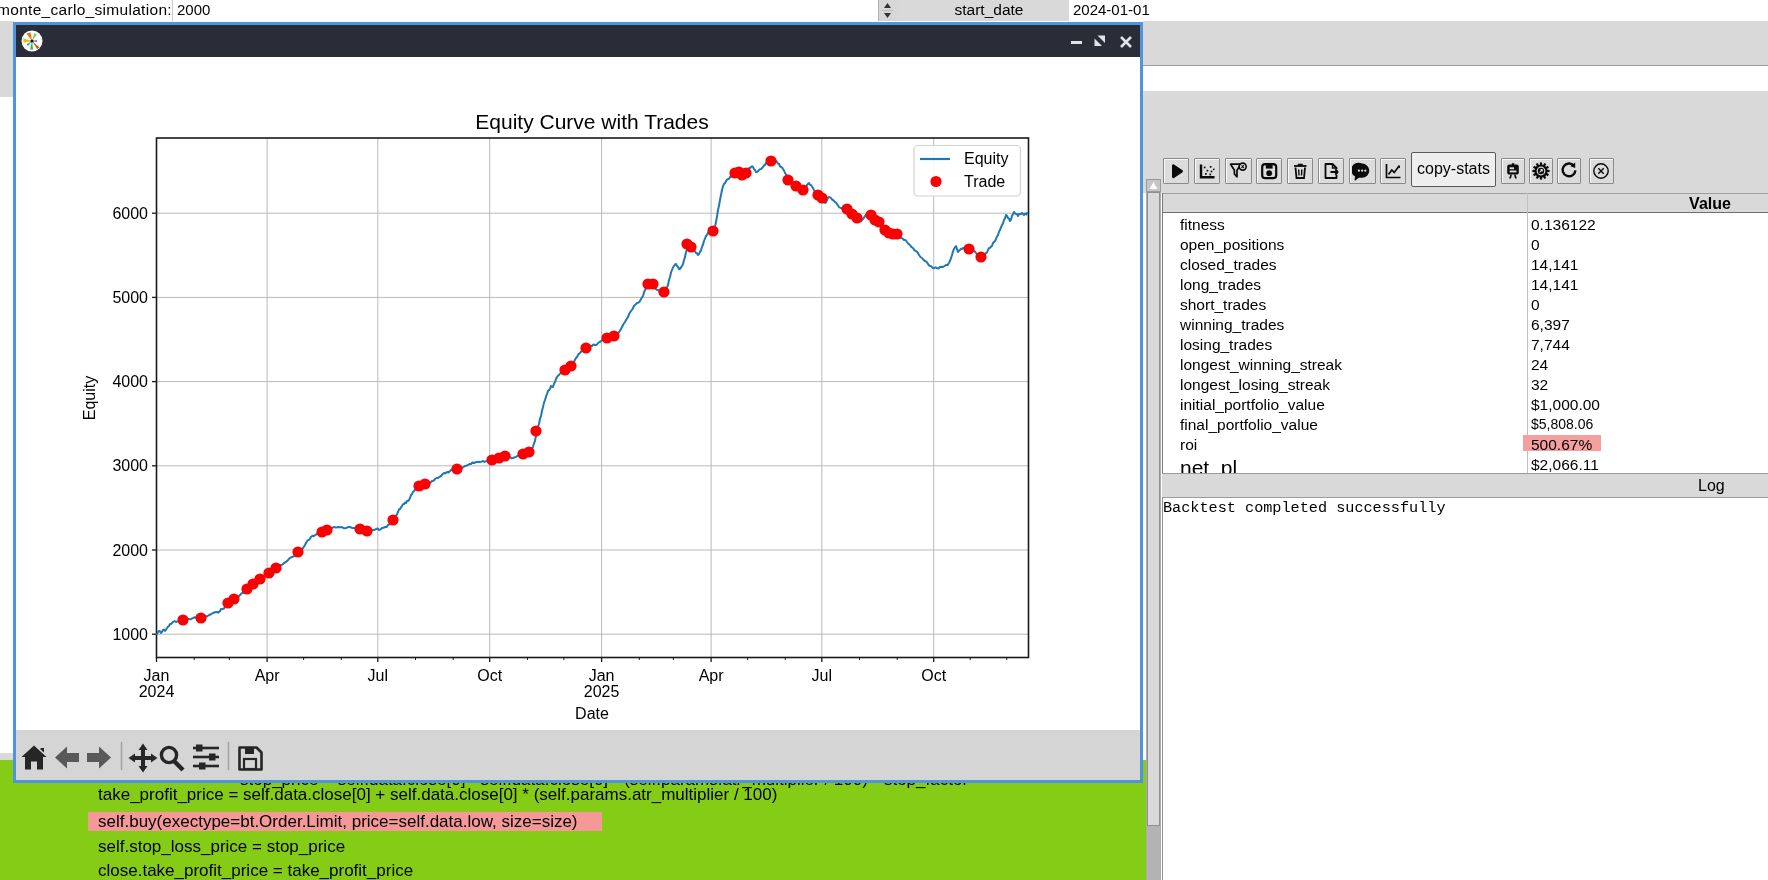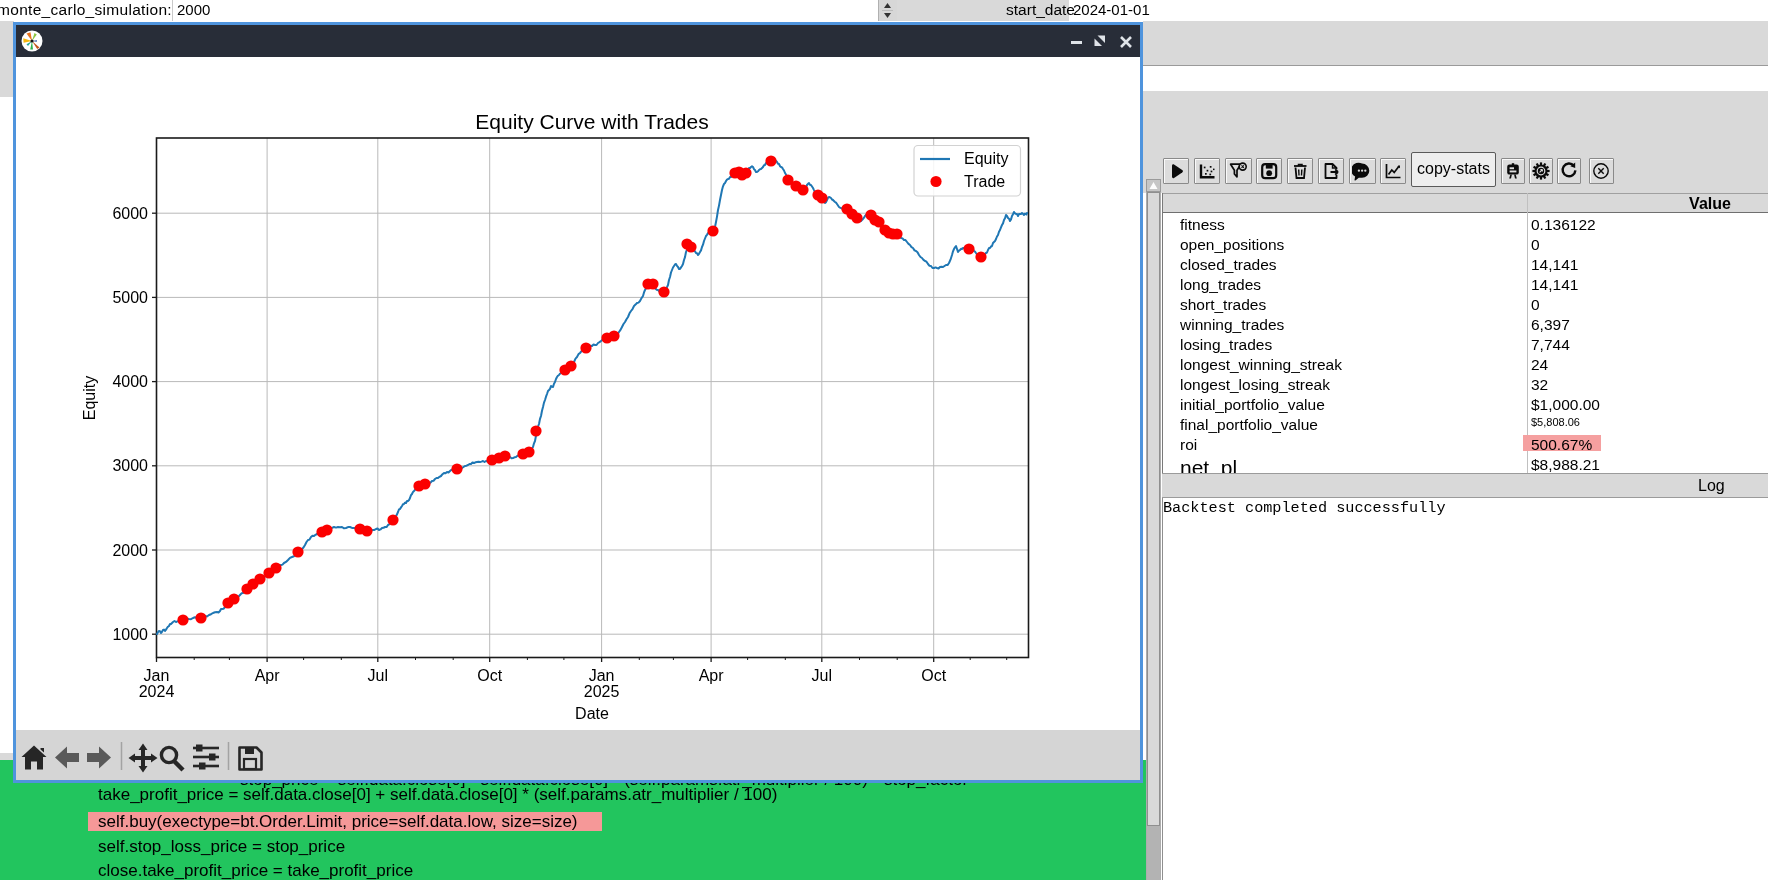--- a/index.html
+++ b/index.html
@@ -14,31 +14,31 @@
 <div class="a" style="left:-3px;top:1px;font-size:15.5px;letter-spacing:0.3px;color:#000">monte_carlo_simulation:</div>
 <div class="a" style="left:172px;top:0;width:1px;height:21px;background:#c9c9c9"></div>
 <div class="a" style="left:177px;top:1px;font-size:15px;color:#000">2000</div>
 <div class="a" style="left:878px;top:0;width:19px;height:21px;background:#d7d7d7;border-left:1px solid #b0b0b0"></div>
 <svg class="a" style="left:878px;top:0" width="19" height="21">
       <path d="M9.5 3 L13 8 L6 8 Z" fill="#333"></path>
       <path d="M9.5 18 L13 13 L6 13 Z" fill="#333"></path>
       <rect x="4" y="10" width="11" height="1" fill="#bbb"></rect>
     </svg>
 <div class="a gray" style="left:897px;top:0;width:172px;height:21px"></div>
-<div class="a" style="left:903px;top:1px;width:172px;text-align:right;font-size:15.5px;color:#000">start_date</div>
+<div class="a" style="left:903px;top:1px;width:172px;text-align:center;font-size:15.5px;color:#000">start_date</div>
 <div class="a" style="left:1073px;top:1px;font-size:15px;color:#000">2024-01-01</div>
 
 <div class="a gray" style="left:0;top:21px;width:14px;height:76px"></div>
 <div class="a gray" style="left:0;top:753px;width:13px;height:37px"></div>
 <div class="a gray" style="left:1143px;top:21px;width:625px;height:44px"></div>
 <div class="a" style="left:1143px;top:65px;width:625px;height:1px;background:#9a9a9a"></div>
 <div class="a" style="left:1143px;top:66px;width:625px;height:25px;background:#fff"></div>
 <div class="a gray" style="left:1143px;top:91px;width:625px;height:102px"></div>
 
-<div id="code" class="a" style="left:0;top:760px;width:1150px;height:120px;background:#22c55e;font-size:17px;color:#000;line-height:20px">
+<div id="code" class="a" style="left:0;top:760px;width:1150px;height:120px;background:#84cc16;font-size:17px;color:#000;line-height:20px">
 <div class="a" style="left:240px;top:10px">stop_price = self.data.close[0] - self.data.close[0] * (self.params.atr_multiplier / 100) * stop_factor</div>
 <div class="a" style="left:98px;top:25px">take_profit_price = self.data.close[0] + self.data.close[0] * (self.params.atr_multiplier / 100)</div>
 <div class="a" style="left:88px;top:52px;width:514px;height:19px;background:#f59898"></div>
 <div class="a" style="left:98px;top:52px">self.buy(exectype=bt.Order.Limit, price=self.data.low, size=size)</div>
 <div class="a" style="left:98px;top:77px">self.stop_loss_price = stop_price</div>
 <div class="a" style="left:98px;top:101px">close.take_profit_price = take_profit_price</div>
 </div>
 
 <div class="a" style="left:13px;top:22px;width:1130px;height:761px;border:3px solid #4f94dd;box-sizing:border-box;background:#fff">
   <div class="a" style="left:0;top:0;width:1124px;height:32px;background:#282d38"></div>
@@ -354,25 +354,25 @@
 <div class="a" style="left:1531px;top:316px;font-size:15.5px;color:#000">6,397</div>
 <div class="a" style="left:1180px;top:336px;font-size:15.5px;color:#000">losing_trades</div>
 <div class="a" style="left:1531px;top:336px;font-size:15.5px;color:#000">7,744</div>
 <div class="a" style="left:1180px;top:356px;font-size:15.5px;color:#000">longest_winning_streak</div>
 <div class="a" style="left:1531px;top:356px;font-size:15.5px;color:#000">24</div>
 <div class="a" style="left:1180px;top:376px;font-size:15.5px;color:#000">longest_losing_streak</div>
 <div class="a" style="left:1531px;top:376px;font-size:15.5px;color:#000">32</div>
 <div class="a" style="left:1180px;top:396px;font-size:15.5px;color:#000">initial_portfolio_value</div>
 <div class="a" style="left:1531px;top:396px;font-size:15.5px;color:#000">$1,000.00</div>
 <div class="a" style="left:1180px;top:416px;font-size:15.5px;color:#000">final_portfolio_value</div>
-<div class="a" style="left:1531px;top:416px;font-size:11px;color:#000">$5,808.06</div>
+<div class="a" style="left:1531px;top:416px;font-size:14px;color:#000">$5,808.06</div>
 <div class="a" style="left:1523px;top:435px;width:78px;height:16px;background:#f5a0a0"></div>
 <div class="a" style="left:1180px;top:436px;font-size:15.5px;color:#000">roi</div>
 <div class="a" style="left:1531px;top:436px;font-size:15.5px;color:#000">500.67%</div>
 <div class="a" style="left:1180px;top:456px;font-size:21px;color:#000">net_pl</div>
-<div class="a" style="left:1531px;top:456px;font-size:15.5px;color:#000">$8,988.21</div>
+<div class="a" style="left:1531px;top:456px;font-size:15.5px;color:#000">$2,066.11</div>
     </div>
 
 <div class="a gray" style="left:1162px;top:473px;width:606px;height:25px;border-top:1px solid #9b9b9b;border-bottom:1px solid #9b9b9b;box-sizing:border-box"></div>
 <div class="a" style="left:1698px;top:477px;font-size:16px">Log</div>
 <div class="a" style="left:1162px;top:498px;width:1px;height:382px;background:#8f8f8f"></div>
 <div class="a" style="left:1163px;top:499px;font-family:'Liberation Mono',monospace;font-size:15.2px">Backtest completed successfully</div>
 
 </div>
 </body></html>

